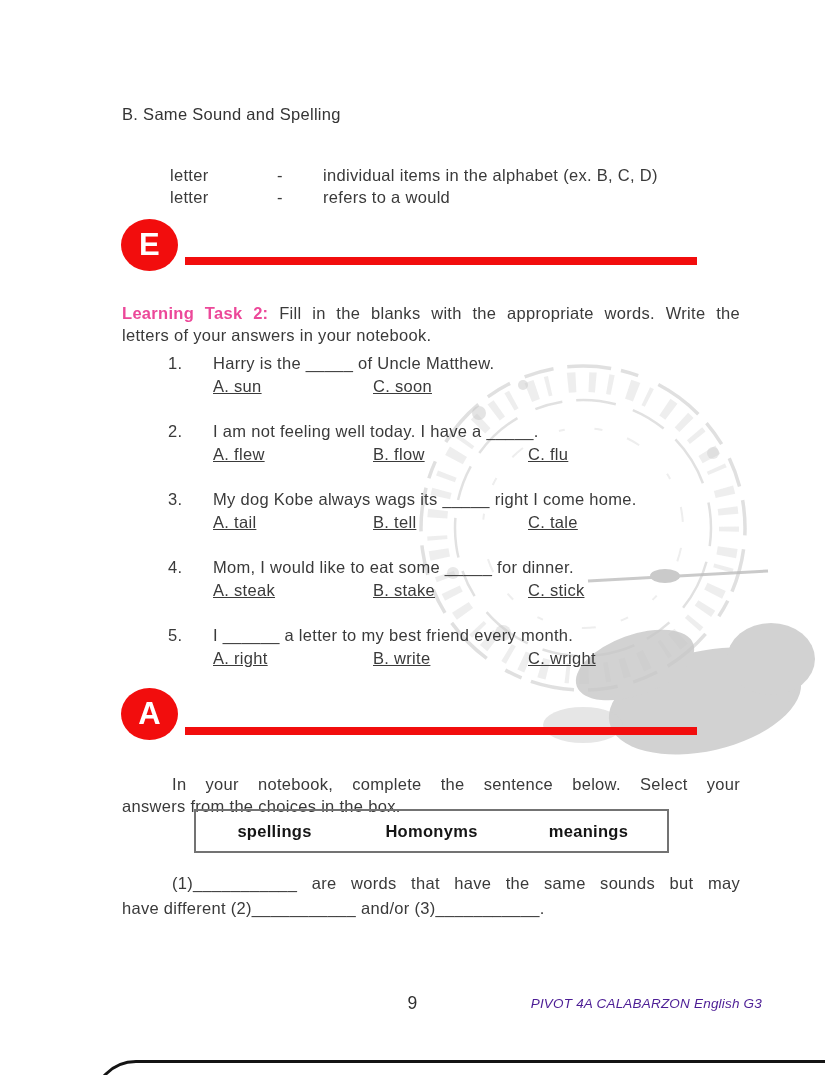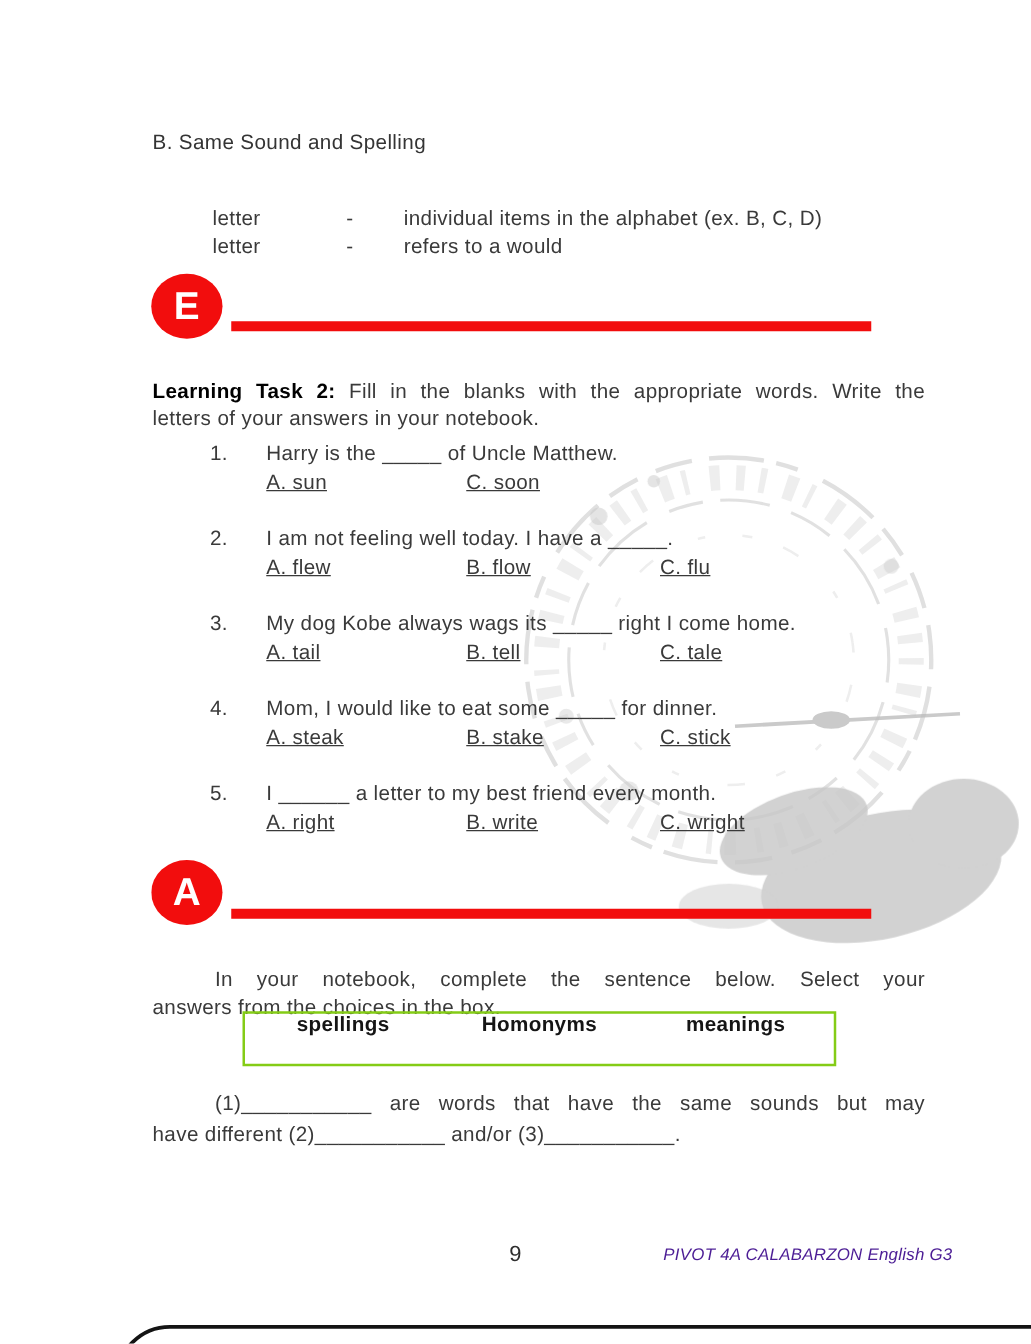--- a/index.html
+++ b/index.html
@@ -30,36 +30,36 @@
   }
   .marker-rule{background:#f20d0d;height:8px;width:512px;}
   .circle-e{left:121px;top:219px;}
   .rule-e{left:185px;top:257px;}
   .circle-a{left:121px;top:688px;}
   .rule-a{left:185px;top:727px;}
   
   .para{width:618px;line-height:22px;}
   .task-para{left:122px;top:302px;}
   .jline{text-align:justify;text-align-last:justify;}
-  .lead-bold{font-weight:bold;color:#000000;}
+  .lead-bold{font-weight:bold;color:#ec4899;}
   .indent{text-indent:50px;}
   
   .questions{left:168px;top:352px;line-height:23px;}
   .q{margin-bottom:22px;}
   .q-line{display:flex;}
   .q-num{width:45px;flex:0 0 45px;}
   .q-choices{display:flex;padding-left:45px;text-decoration:underline;}
   .choice-a{width:160px;flex:0 0 160px;}
   .choice-b{width:155px;flex:0 0 155px;}
   
   .activity-para{left:122px;top:773px;}
   .word-box{
     left:194px;top:809px;width:471px;height:40px;
-    border:2px solid #84cc16;
-    display:flex;align-items:flex-start;
+    border:2px solid #737373;
+    display:flex;align-items:center;
     font-weight:bold;color:#151515;
   }
   .word-box span{flex:1;text-align:center;}
   .cloze-para{left:122px;top:871px;line-height:25px;}
   
   .page-number{left:0;right:0;top:993px;text-align:center;font-size:17.5px;color:#2e2e2e;}
   .edition{right:63px;top:996px;font-size:13.5px;font-style:italic;color:#4c1d95;letter-spacing:0.2px;}
   
   .stamp{left:383px;top:333px;z-index:0;pointer-events:none;}
   .content{position:relative;z-index:1;}

